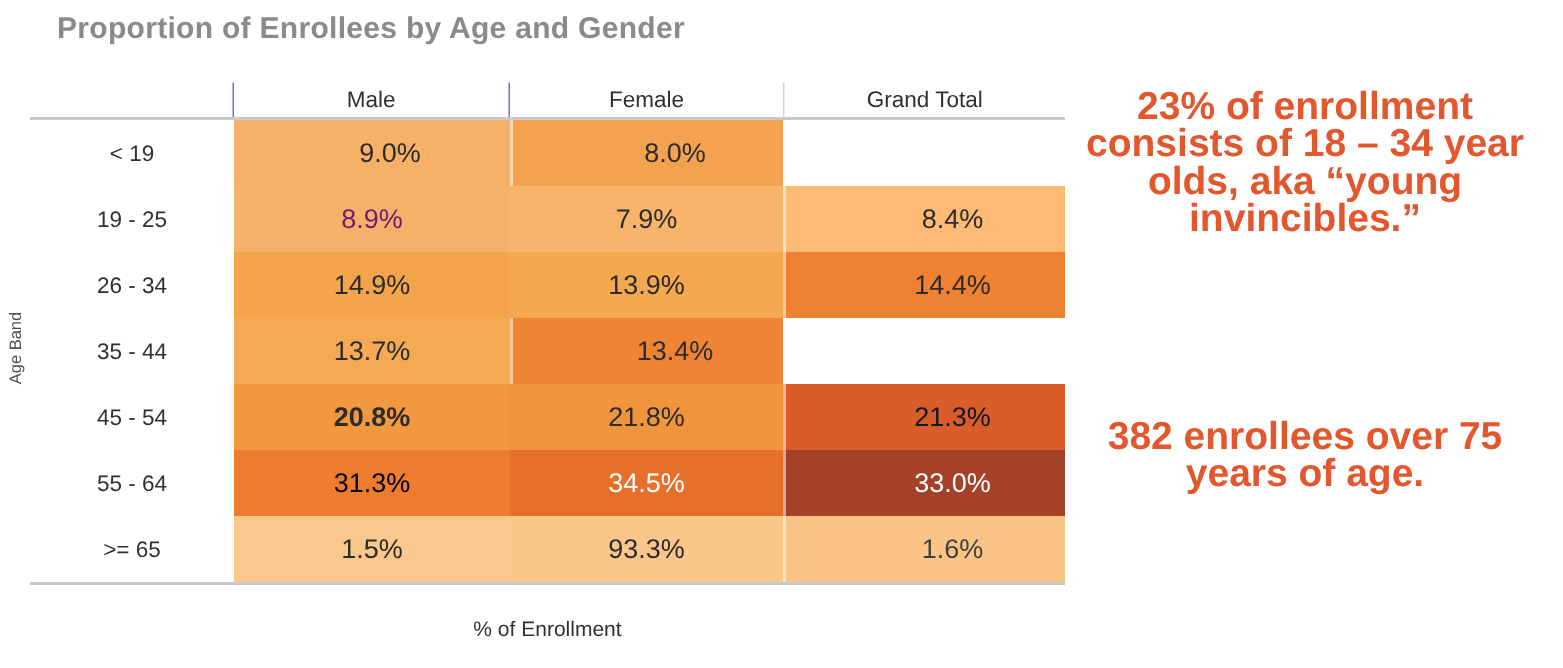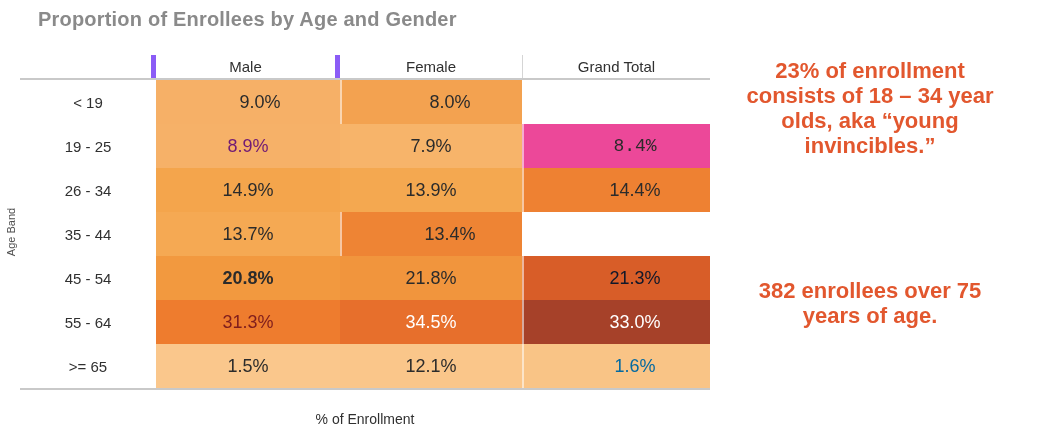--- a/index.html
+++ b/index.html
@@ -10,21 +10,21 @@
   .title {
     position:absolute; left:38px; top:8px;
     font-size:20px; font-weight:bold; letter-spacing:0.2px;
   }
   .tablewrap { position:absolute; left:20px; top:55px; width:690px; }
   .grid-row { display:grid; grid-template-columns:136px 184px 182px 188px; }
   .thead .hcell {
     height:23px; display:flex; align-items:center; justify-content:center;
     font-size:15px; color:#303030; box-sizing:border-box;
   }
-  .hcell.sep-r { border-right:5px solid #8b5cf6; }
+  .hcell.sep-r { border-right:1px solid #8b5cf6; }
   .hcell.sep-l { border-left:1px solid #d5d5d5; }
   .tbody { border-top:2px solid #c9c9c9; border-bottom:2px solid #c9c9c9; }
   .tbody .grid-row { height:44px; }
   .rlabel {
     display:flex; align-items:center; justify-content:center;
     font-size:15px; color:#303030; background:#ffffff;
   }
   .cell {
     display:flex; align-items:center; justify-content:center;
     font-size:18px; box-sizing:border-box;
@@ -34,21 +34,21 @@
     position:absolute; left:-20px; top:225px; width:64px; height:14px;
     font-size:11px; color:#4e4e4e; text-align:center;
     transform:rotate(-90deg);
   }
   .xcaption {
     position:absolute; left:20px; top:411px; width:690px;
     text-align:center; font-size:14px; color:#303030;
   }
   .ann {
     position:absolute; left:698px; width:344px;
-    font-size:22px; font-weight:bold; line-height:25px; text-align:center;
+    font-size:26px; font-weight:bold; line-height:25px; text-align:center;
   }
   .ann1 { top:58px; }
   .ann2 { top:278px; }
 </style>
 </head>
 <body>
 
 <div class="stage">
 
   <div class="title" style="color: rgb(138, 138, 138);">Proportion of Enrollees by Age and Gender</div>
@@ -69,21 +69,21 @@
       <div class="grid-row">
         <div class="rlabel">&lt; 19</div>
         <div class="cell" style="background-color: rgb(246, 176, 103); color: rgb(43, 43, 43); padding-left: 24px;">9.0%</div>
         <div class="cell gt" style="background-color: rgb(243, 162, 80); color: rgb(43, 43, 43);">8.0%</div>
       </div>
 
       <div class="grid-row">
         <div class="rlabel">19 - 25</div>
         <div class="cell" style="background-color: rgb(246, 177, 104); color: #701a75;">8.9%</div>
         <div class="cell" style="background-color: rgb(247, 180, 106); color: rgb(43, 43, 43);">7.9%</div>
-        <div class="cell gt" style="background-color: #ec4899; color: rgb(43, 43, 43); font-family: Liberation Mono, monospace;">8.4%</div>
+        <div class="cell gt" style="background-color: #fdba74; color: rgb(43, 43, 43);">8.4%</div>
       </div>
 
       <div class="grid-row">
         <div class="rlabel">26 - 34</div>
         <div class="cell" style="background-color: rgb(244, 165, 76); color: rgb(43, 43, 43);">14.9%</div>
         <div class="cell" style="background-color: rgb(244, 168, 80); color: rgb(43, 43, 43);">13.9%</div>
         <div class="cell gt" style="background-color: rgb(238, 129, 50); color: rgb(43, 43, 43);">14.4%</div>
       </div>
 
       <div class="grid-row">
@@ -94,30 +94,30 @@
 
       <div class="grid-row">
         <div class="rlabel">45 - 54</div>
         <div class="cell" style="background-color: rgb(242, 153, 63); color: rgb(43, 43, 43); font-weight: bold;">20.8%</div>
         <div class="cell" style="background-color: rgb(241, 149, 61); color: rgb(43, 43, 43);">21.8%</div>
         <div class="cell gt" style="background-color: rgb(216, 93, 40); color: #0f172a;">21.3%</div>
       </div>
 
       <div class="grid-row">
         <div class="rlabel">55 - 64</div>
-        <div class="cell" style="background-color: rgb(238, 124, 46); color: #7f1d1d;">31.3%</div>
+        <div class="cell" style="background-color: rgb(238, 124, 46); color: #000000;">31.3%</div>
         <div class="cell" style="background-color: rgb(231, 111, 44); color: rgb(255, 255, 255);">34.5%</div>
         <div class="cell gt" style="background-color: rgb(166, 65, 41); color: rgb(255, 255, 255);">33.0%</div>
       </div>
 
       <div class="grid-row">
         <div class="rlabel">&gt;= 65</div>
         <div class="cell" style="background-color: rgb(250, 199, 140); color: rgb(43, 43, 43);">1.5%</div>
-        <div class="cell" style="background-color: rgb(250, 198, 138); color: rgb(43, 43, 43);">12.1%</div>
-        <div class="cell gt" style="background-color: rgb(249, 196, 134); color: #0369a1;">1.6%</div>
+        <div class="cell" style="background-color: rgb(250, 198, 138); color: rgb(43, 43, 43);">93.3%</div>
+        <div class="cell gt" style="background-color: rgb(249, 196, 134); color: #404040;">1.6%</div>
       </div>
 
     </div>
   </div>
 
   <div class="xcaption">% of Enrollment</div>
 
   <div class="ann ann1" style="color: rgb(226, 87, 46);">
     <div>23% of enrollment</div>
     <div>consists of 18 – 34 year</div>

